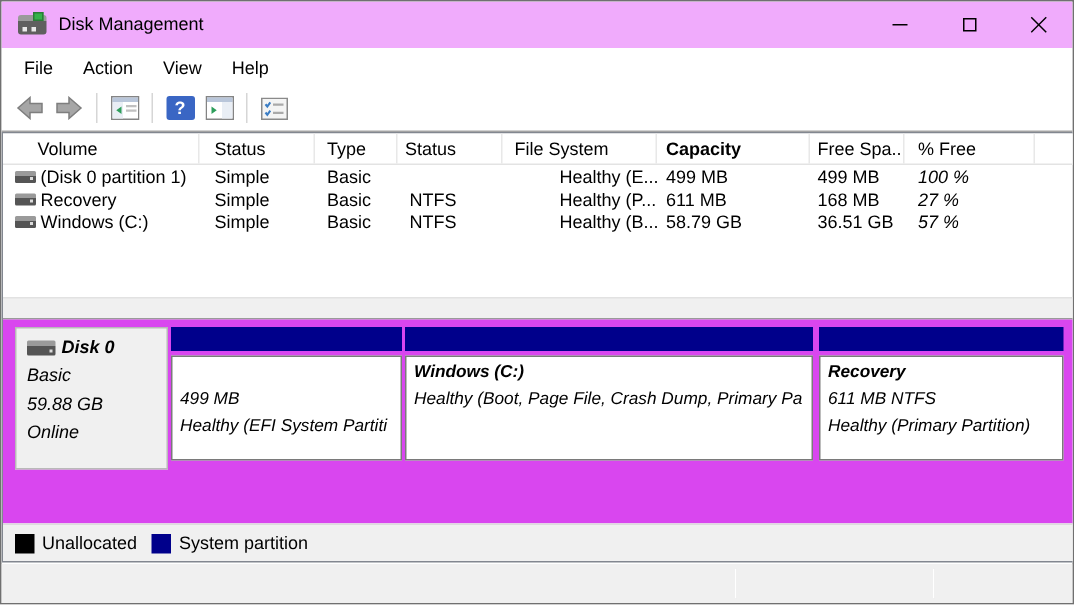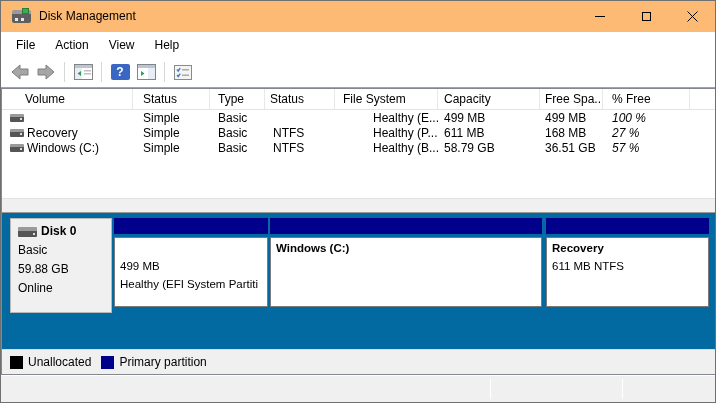--- a/index.html
+++ b/index.html
@@ -5,21 +5,21 @@
   html,body { margin:0; padding:0; background:#e8e8e8; }
   * { box-sizing:border-box; }
   .window {
     position:relative; width:716px; height:403px; margin:0 auto;
     background:#ffffff; border:1px solid #707070;
     font-family:"Liberation Sans", sans-serif; font-size:12px; color:#000;
     overflow:hidden;
   }
 
   
-  .titlebar { position:absolute; top:0; left:0; right:0; height:31px; background:#fdba74;text-align:center; }
+  .titlebar { position:absolute; top:0; left:0; right:0; height:31px; background:#f0abfc;text-align:center; }
   .title-icon { position:absolute; left:11px; top:9px; width:19px; height:13px;
     background:linear-gradient(180deg,#9a9a9a 0 30%,#5f5f5f 30% 100%); border-radius:2px; }
   .title-icon::before { content:""; position:absolute; right:2px; top:-2px; width:5px; height:4px; background:#35b24a; border:1px solid #2a7d38; }
   .title-icon::after { content:""; position:absolute; left:3px; bottom:2px; width:3px; height:3px; background:#e8e8e8; box-shadow:6px 0 0 #e8e8e8; }
   .title-text { position:absolute; left:38px; top:8px; font-size:12px; }
   .win-controls { position:absolute; right:0; top:0; height:30px; display:flex; }
   .win-btn { width:46px; height:30px; display:flex; align-items:center; justify-content:center; }
   .glyph-min { width:10px; height:1px; background:#000; }
   .glyph-max { width:9px; height:9px; border:1px solid #000; background:transparent; }
 
@@ -36,39 +36,39 @@
     font-size:12px; display:flex; align-items:center; justify-content:center; }
 
   
   .content { position:absolute; top:87px; left:0; width:716px; height:287px; border:1px solid #828790; background:#fff; }
   .content-inner { position:absolute; inset:0; }
 
   
   .vol-header { position:absolute; top:0; left:0; right:0; height:21px; display:flex; border-bottom:1px solid #e3e3e3; background:#fff; }
   .hcell { height:100%; display:flex; align-items:center; border-right:1px solid #e8e8e8; padding-left:8px; white-space:nowrap; overflow:hidden; }
   .hc0 { width:131px; padding-left:23px; } .hc1 { width:77px; padding-left:10px; } .hc2 { width:55px; }
-  .hc3 { width:103px; } .hc4 { width:70px; padding-left:5px; } .hc5 { width:102px; padding-left:6px; }
+  .hc3 { width:103px; } .hc4 { width:70px; padding-left:5px; } .hc5 { width:102px; padding-left:6px;font-weight:bold; }
   .hc6 { width:63px; padding-left:5px; } .hc7 { width:87px; padding-left:9px; } .hfill { flex:1; border-right:none; }
 
   .vol-rows { position:absolute; top:21px; left:0; right:0; }
   .vrow { height:15px; display:flex; align-items:center; }
   .vcell { white-space:nowrap; overflow:hidden; }
   .c0 { width:131px; display:flex; align-items:center; padding-left:8px; }
   .c1 { width:77px; padding-left:10px; } .c2 { width:55px; padding-left:8px; } .c3 { width:103px; padding-left:8px; }
   .c4 { width:70px; padding-left:5px; } .c5 { width:102px; padding-left:6px; } .c6 { width:63px; padding-left:5px; } .c7 { padding-left:9px;font-style:italic; }
   .drive-ico { width:14px; height:8px; border-radius:1px; margin-right:3px; flex:0 0 auto;
     background:linear-gradient(180deg,#9a9a9a 0 40%,#555 40% 100%); position:relative; }
   .drive-ico::after { content:""; position:absolute; right:2px; bottom:2px; width:2px; height:2px; background:#dcdcdc; }
 
   
   .splitter { position:absolute; top:109px; left:0; right:0; height:15px; background:#f0f0f0;
     border-top:1px solid #e2e2e2; border-bottom:1px solid #9a9a9a; }
 
   
-  .disk-area { position:absolute; top:124px; left:0; right:0; height:136px; background:#0369a1; }
+  .disk-area { position:absolute; top:124px; left:0; right:0; height:136px; background:#d946ef;font-style:italic; }
   .disk-box { position:absolute; left:8px; top:5px; width:102px; height:95px; background:#f0f0f0;
     border:1px solid #b9b9b9; padding:3px 7px; line-height:19px; }
   .disk-title { display:flex; align-items:center; font-weight:bold; }
   .disk-ico { width:19px; height:10px; border-radius:1px; margin-right:4px;
     background:linear-gradient(180deg,#9a9a9a 0 40%,#555 40% 100%); position:relative; }
   .disk-ico::after { content:""; position:absolute; right:2px; bottom:2px; width:2px; height:2px; background:#dcdcdc; }
 
   .partition { position:absolute; top:5px; height:92px; }
   .p-hdr { height:16px; background:#00008B; }
   .p-body { margin-top:3px; height:70px; border:1px solid #7a7a7a; background:#fff;
@@ -178,20 +178,21 @@
         <div class="hcell hc5">Capacity</div>
         <div class="hcell hc6">Free Spa...</div>
         <div class="hcell hc7">% Free</div>
         <div class="hcell hfill"></div>
       </div>
 
       <div class="vol-rows">
         <div class="vrow">
           <div class="vcell c0">
               <span class="drive-ico"></span>
+              <span>(Disk 0 partition 1)</span>
             </div>
           <div class="vcell c1">Simple</div>
           <div class="vcell c2">Basic</div>
           <div class="vcell c3"></div>
           <div class="vcell c4">Healthy (E...</div>
           <div class="vcell c5">499 MB</div>
           <div class="vcell c6">499 MB</div>
           <div class="vcell c7">100 %</div>
         </div>
         <div class="vrow">
@@ -242,37 +243,39 @@
             <div class="p-name"></div>
             <div>499 MB</div>
             <div>Healthy (EFI System Partiti</div>
           </div>
         </div>
 
         <div class="partition part-2">
           <div class="p-hdr"></div>
           <div class="p-body">
             <div class="p-name">Windows (C:)</div>
+            <div>Healthy (Boot, Page File, Crash Dump, Primary Pa</div>
           </div>
         </div>
 
         <div class="partition part-3">
           <div class="p-hdr"></div>
           <div class="p-body">
             <div class="p-name">Recovery</div>
             <div>611 MB NTFS</div>
+            <div>Healthy (Primary Partition)</div>
           </div>
         </div>
       </div>
 
       <div class="legend">
         <span class="swatch swatch-black"></span>
         <span class="legend-label">Unallocated</span>
         <span class="swatch swatch-navy"></span>
-        <span class="legend-label">Primary partition</span>
+        <span class="legend-label">System partition</span>
       </div>
 
     </div>
   </div>
 
   <div class="statusbar">
     <div class="status-sep ssep1"></div>
     <div class="status-sep ssep2"></div>
   </div>
 

